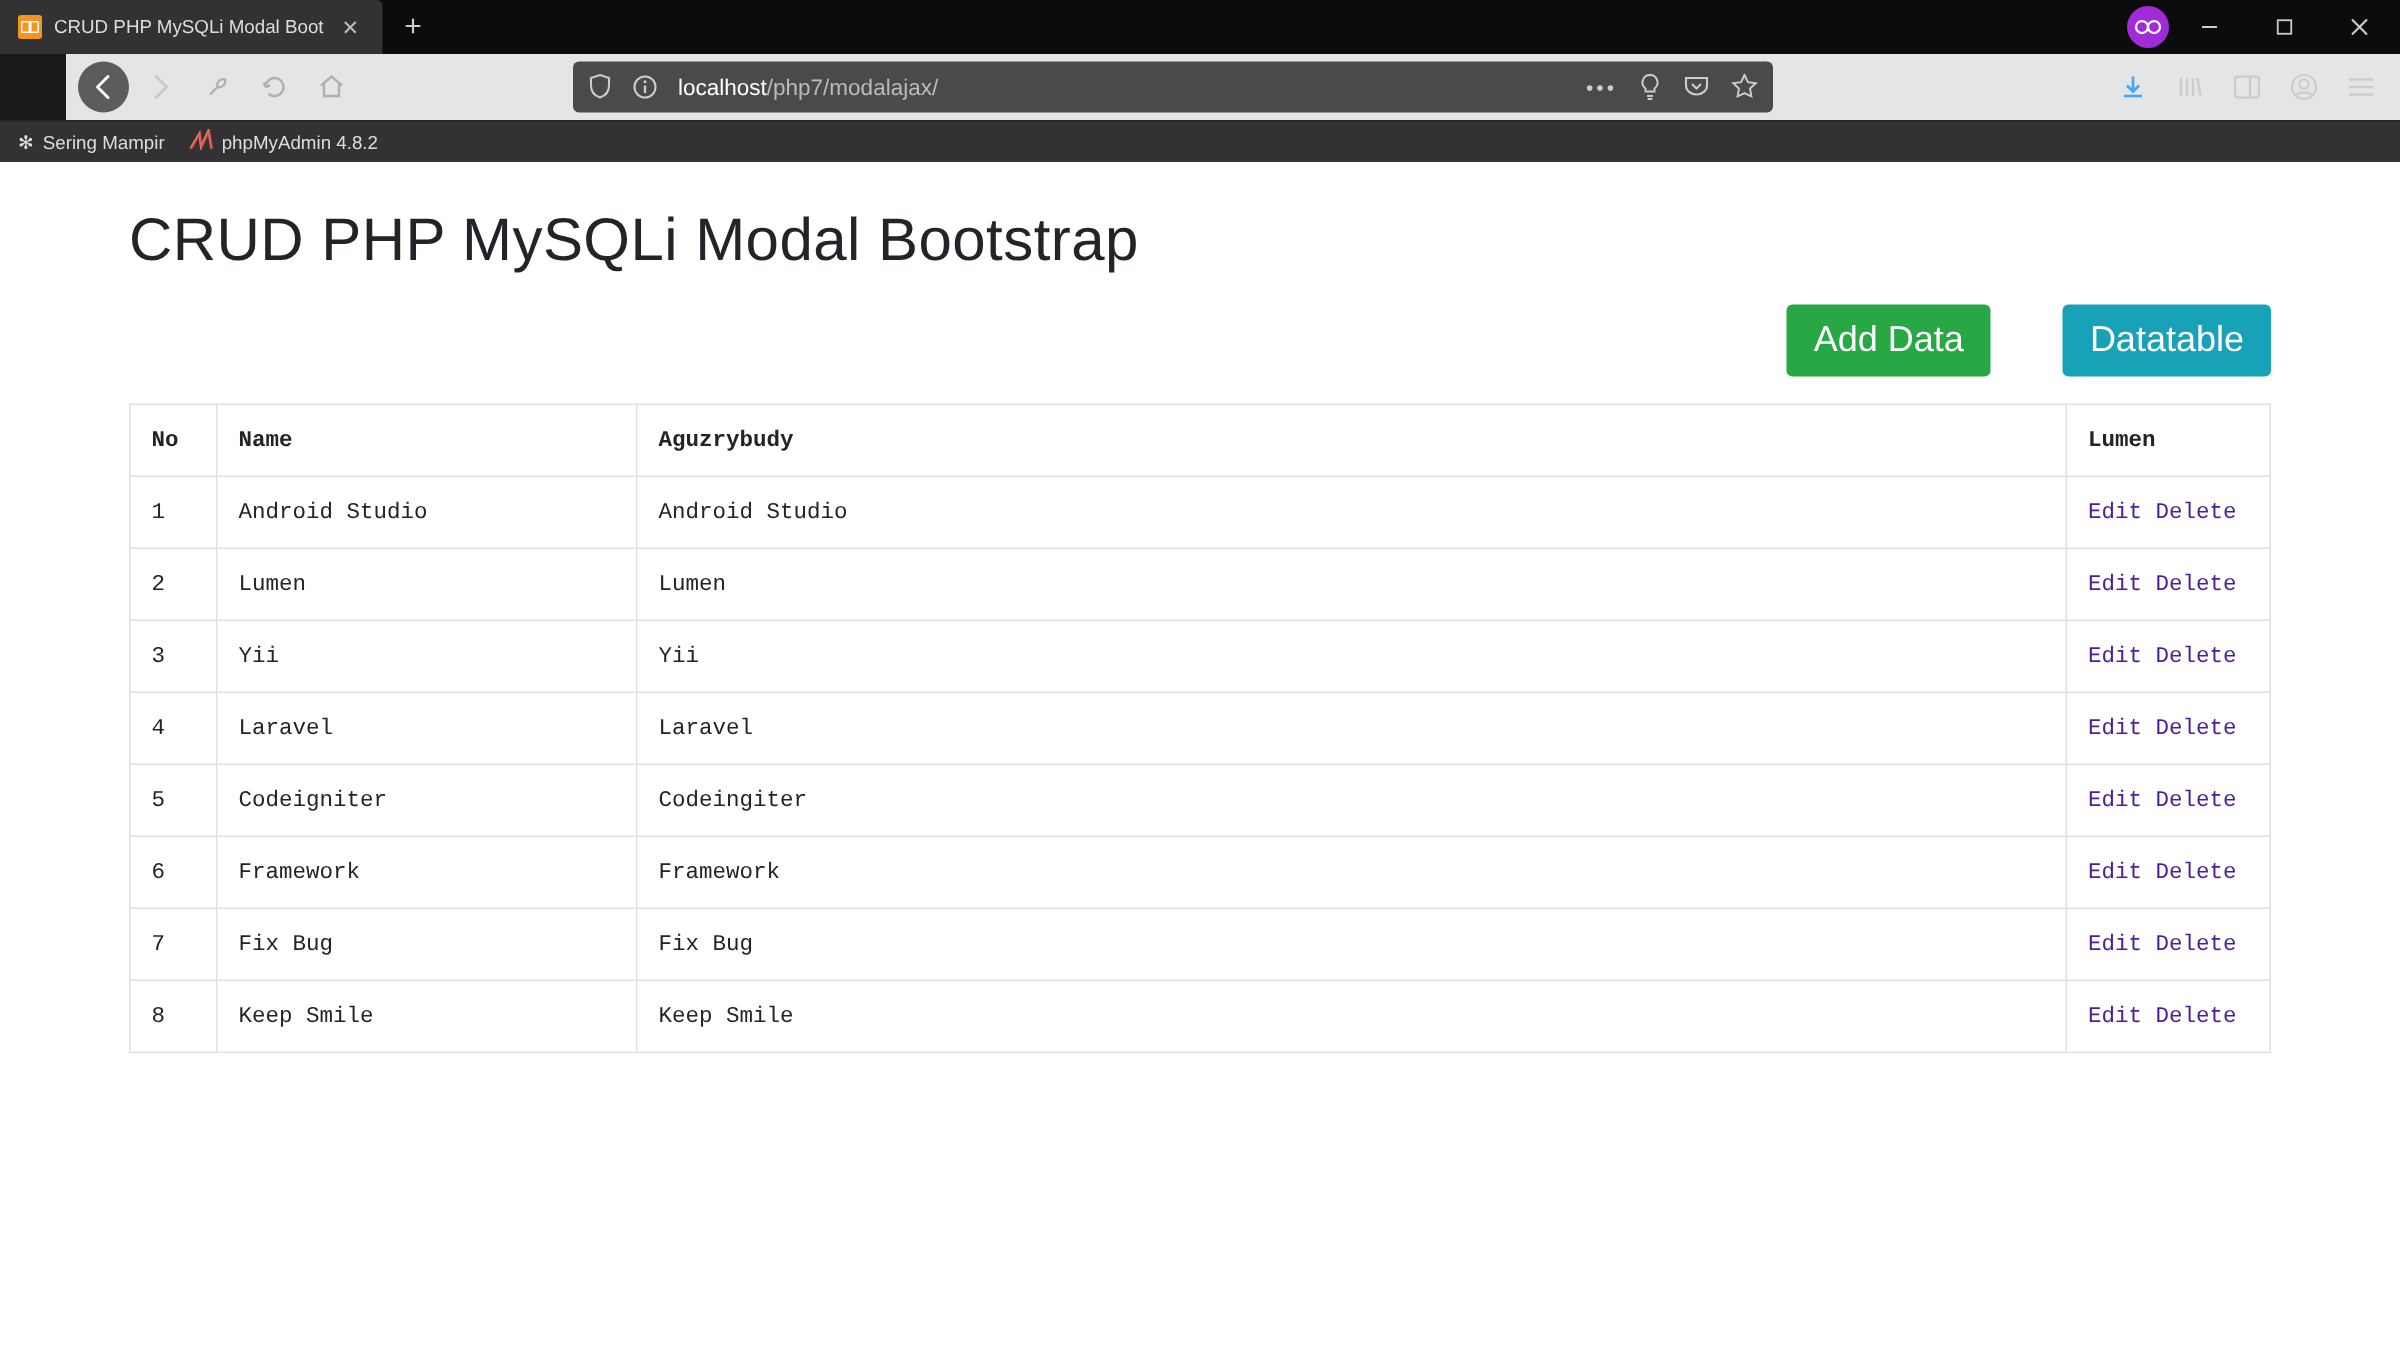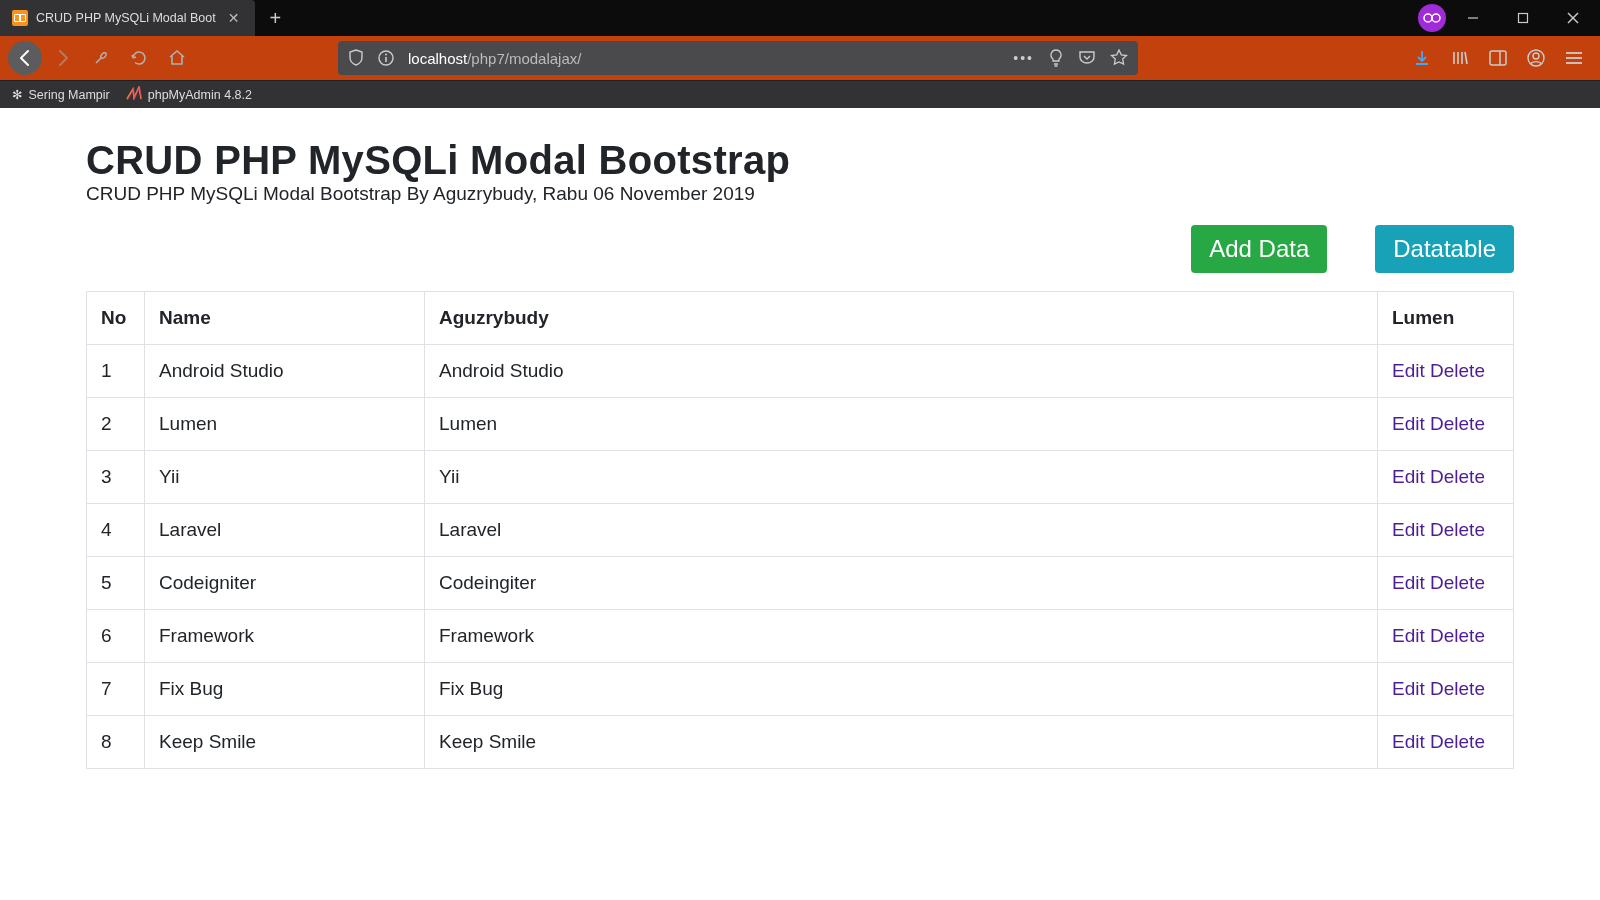--- a/index.html
+++ b/index.html
@@ -13,21 +13,21 @@
     .tab-favicon:before,.tab-favicon:after{content:"";position:absolute;width:5px;height:6px;border:1px solid #fff;border-radius:1px;}
     .tab-favicon:before{left:2px;top:4px;} .tab-favicon:after{right:2px;top:4px;}
     .tab-title { color: #ddd; font-size: 12.5px; white-space: nowrap; overflow: hidden; text-overflow: ellipsis; flex: 1; }
     .tab-close { color: #bbb; font-size: 14px; cursor: pointer; padding: 2px 4px; }
     .new-tab { color: #ccc; font-size: 20px; padding: 0 14px; cursor: pointer; }
     .chrome-right { margin-left: auto; display: flex; align-items: center; gap: 4px; padding-right: 4px; }
     .incognito-badge { width: 28px; height: 28px; border-radius: 50%; background: #9f2bd9; display: flex; align-items: center; justify-content: center; }
     .win-btn { width: 46px; height: 38px; display: flex; align-items: center; justify-content: center; cursor: pointer; }
     .win-btn svg { stroke: #ccc; }
 
-    .nav-bar { display: flex; align-items: center; height: 44px; padding: 0 8px; gap: 4px; background: #c2410c; }
+    .nav-bar { display: flex; align-items: center; height: 44px; padding: 0 8px; gap: 4px; background: #e5e5e5; margin-left: 44px; }
     .nav-icon { width: 34px; height: 34px; display: flex; align-items: center; justify-content: center; border-radius: 4px; cursor: pointer; }
     .nav-icon svg { stroke: #b0b0b0; fill: none; }
     .nav-icon.disabled { opacity: .5; }
     .nav-back { width: 34px; height: 34px; border-radius: 50%; background: #5c5c5e; display:flex; align-items:center; justify-content:center; }
 
     .url-bar { flex: 1; max-width: 800px; margin: 0 16px 0 140px; height: 34px; background: #4a4a4c; border-radius: 4px; display: flex; align-items: center; padding: 0 10px; gap: 14px; }
     .url-icon { color: #ccc; display:flex; }
     .url-text { color: #fff; font-size: 15px; flex: 1; }
     .url-text .dim { color: #bbb; }
 
@@ -35,29 +35,29 @@
     .rt-icon { width: 36px; height: 36px; display:flex; align-items:center; justify-content:center; cursor:pointer; }
     .rt-icon svg { stroke:#ccc; fill:none; }
 
     .bookmarks { display:flex; align-items:center; gap:16px; height:28px; padding:0 12px; background:#323234; border-top:1px solid #222; }
     .bm { display:flex; align-items:center; gap:6px; color:#ddd; font-size:12.5px; cursor:pointer; }
     .bm-icon1 { color:#ddd; }
 
     
     .viewport { height: 792px; position: relative; background:#fff; overflow-y:scroll; }
     .page { padding: 30px 86px 40px 86px; color:#212529; }
-    h1 { font-size: 40px; font-weight: 700; margin-bottom: 0; letter-spacing:.3px; }
+    h1 { font-size: 40px; font-weight: 400; margin-bottom: 20px; letter-spacing:.3px; }
     .subtitle { font-size: 19px; margin-bottom: 20px; }
     .btn-row { display:flex; justify-content:flex-end; gap:8px; margin-bottom: 18px; }
     .btn { border:none; font-size:24px; padding:10px 18px; border-radius:4px; cursor:pointer; color:#fff; }
     .btn-green { background:#28a745; }
     .btn-teal { background:#17a2b8;margin-left:40px; }
 
     table { width:100%; border-collapse:collapse; }
-    th,td { border:1px solid #dee2e6; padding:15px 14px; text-align:left; font-size:19px; }
+    th,td { border:1px solid #dee2e6; padding:15px 14px; text-align:left; font-size:15px;font-family:Liberation Mono, monospace; }
     th { font-weight:700; }
     .col-no { width:58px; }
     .col-name { width:280px; }
     .col-action { width:136px; }
     a.link { color:#4c1d95; text-decoration:none; cursor:pointer; }
 
     
     .viewport::-webkit-scrollbar { width:17px; }
     .viewport::-webkit-scrollbar-track { background:#f1f1f1; }
     .viewport::-webkit-scrollbar-thumb { background:#c1c1c1; }
@@ -210,21 +210,20 @@
           </svg>
       </span>
       <span>phpMyAdmin 4.8.2</span>
     </div>
   </div>
 </div>
 
 <div class="viewport">
   <div class="page">
     <h1>CRUD PHP MySQLi Modal Bootstrap</h1>
-    <p class="subtitle">CRUD PHP MySQLi Modal Bootstrap By Aguzrybudy, Rabu 06 November 2019</p>
 
     <div class="btn-row">
       <button class="btn btn-green">Add Data</button>
       <button class="btn btn-teal">Datatable</button>
     </div>
 
     <table>
       <thead>
         <tr>
           <th class="col-no">No</th>

